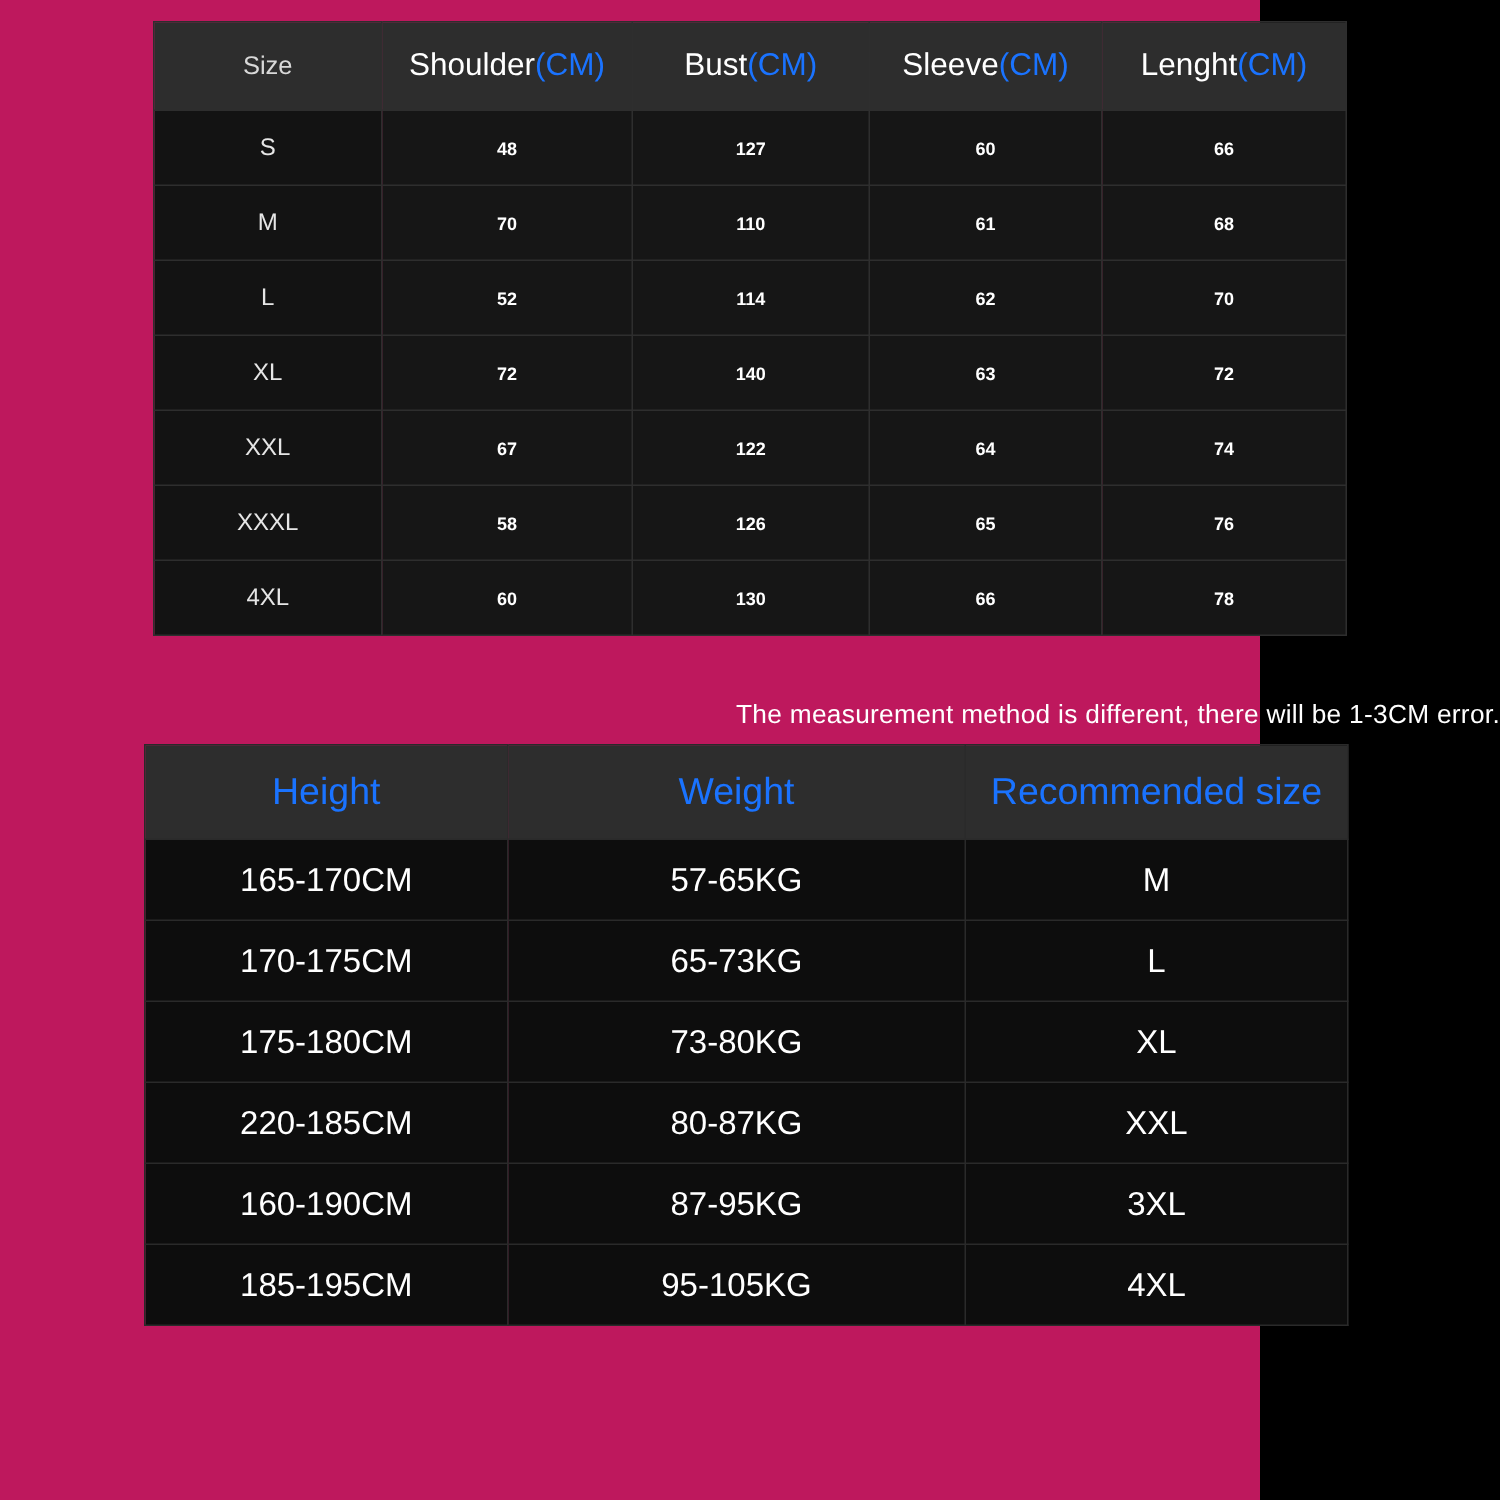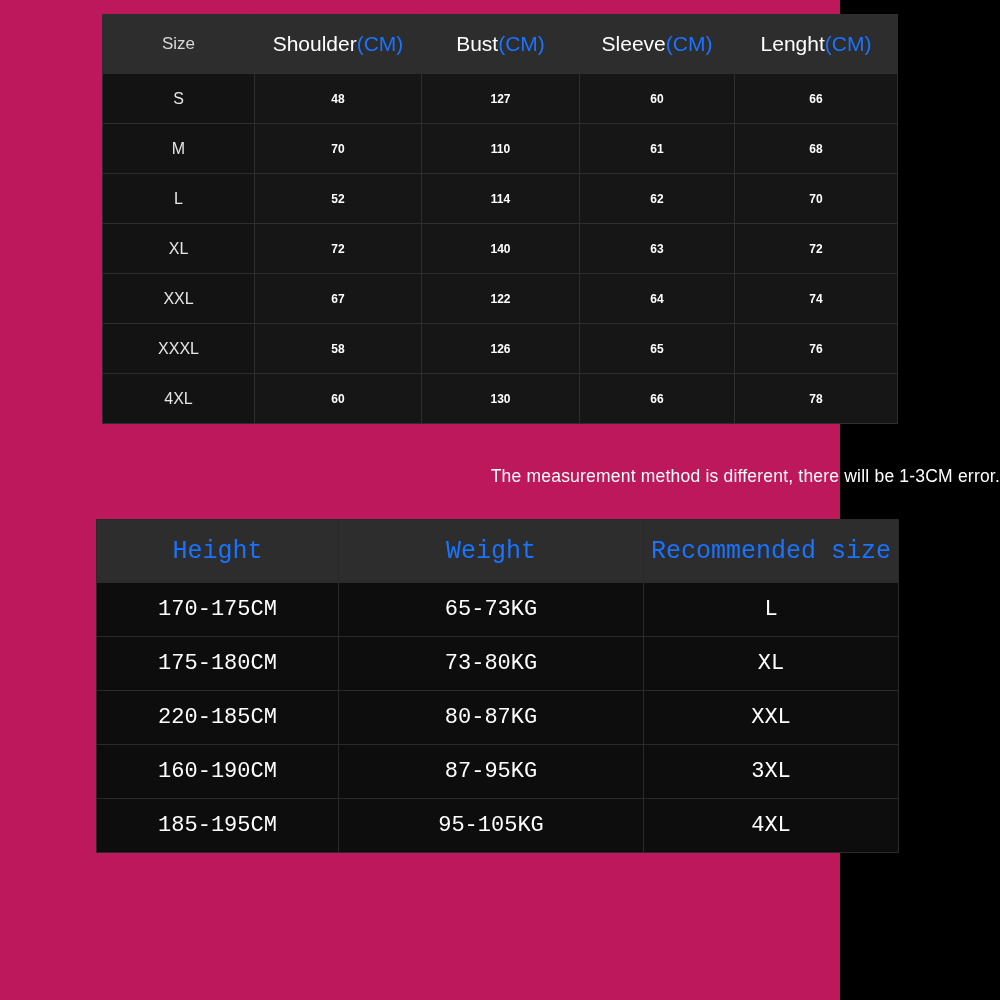--- a/index.html
+++ b/index.html
@@ -82,23 +82,22 @@
     text-align: right;
     font-size: 17.5px;
     color: #ffffff;
     letter-spacing: 0.2px;
   }
 
   
   .rec-table-wrap {
     position: absolute;
     left: 96px;
-    top: 519px;
+    top: 496px;
     width: 802px;
-    font-family: Liberation Mono, monospace;
   }
   table.rec-table {
     border-collapse: collapse;
     width: 802px;
     table-layout: fixed;
   }
   table.rec-table th,
   table.rec-table td {
     border: 1px solid #2a2a2a;
     text-align: center;
@@ -209,20 +208,25 @@
       </colgroup>
       <thead>
         <tr>
           <th>Height</th>
           <th>Weight</th>
           <th>Recommended size</th>
         </tr>
       </thead>
       <tbody>
         <tr>
+          <td>165-170CM</td>
+          <td>57-65KG</td>
+          <td>M</td>
+        </tr>
+        <tr>
           <td>170-175CM</td>
           <td>65-73KG</td>
           <td>L</td>
         </tr>
         <tr>
           <td>175-180CM</td>
           <td>73-80KG</td>
           <td>XL</td>
         </tr>
         <tr>

